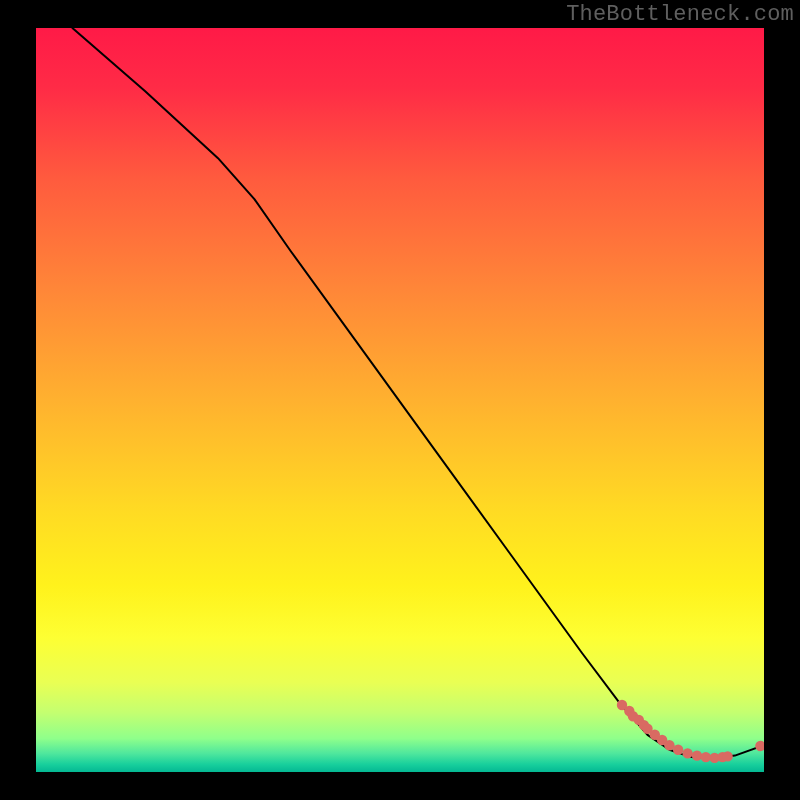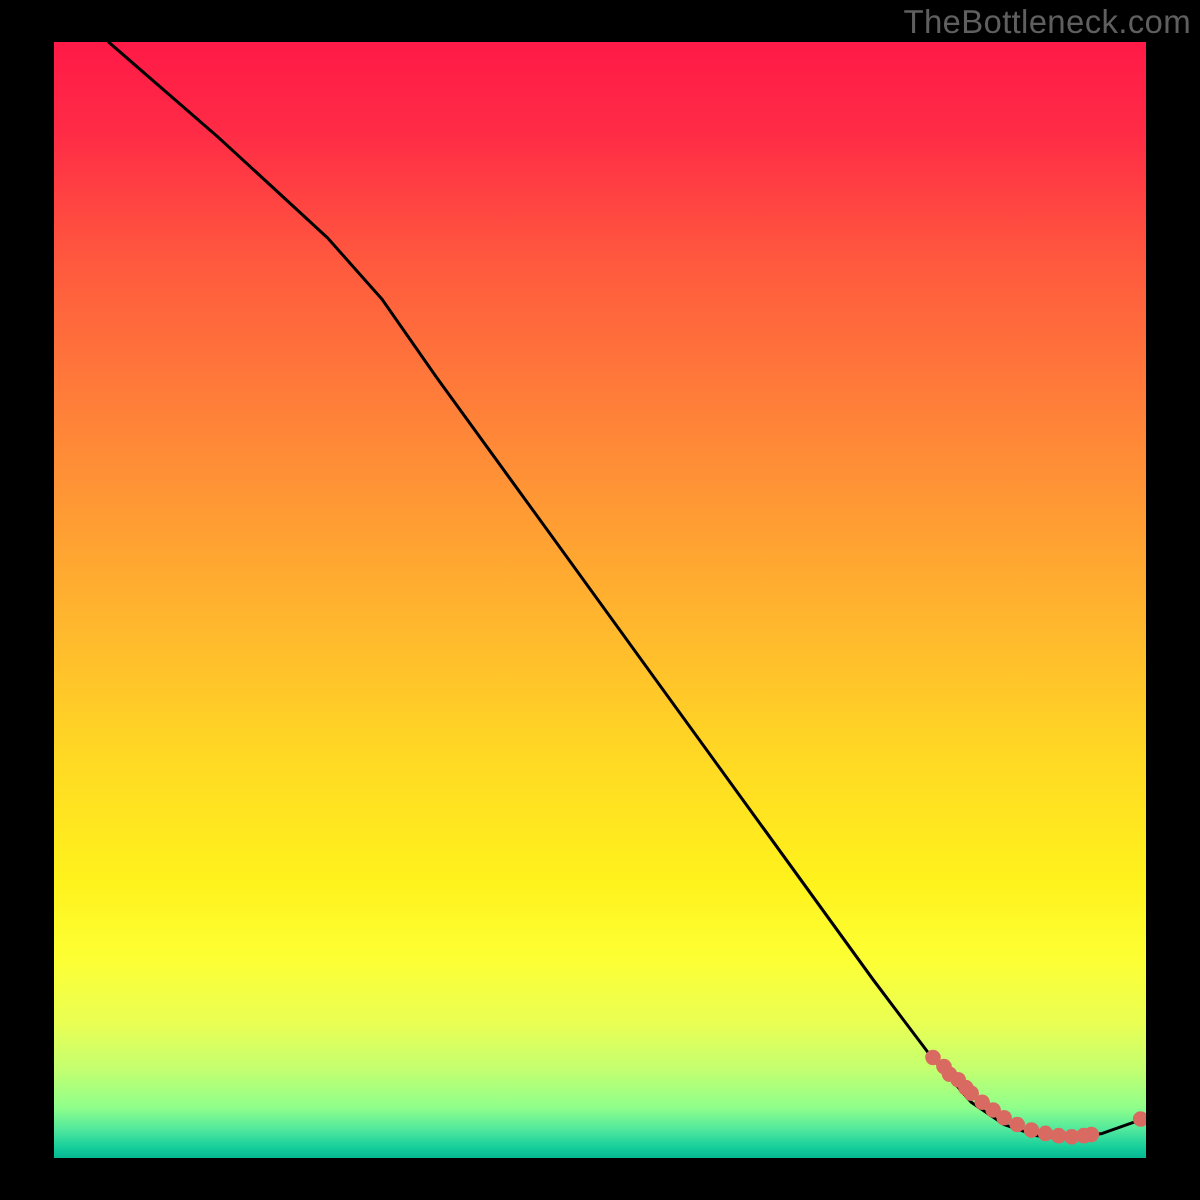--- a/index.html
+++ b/index.html
@@ -19,20 +19,21 @@
   }
   .watermark {
     position: absolute;
     top: 2px;
     right: 6px;
     color: #5f5f5f;
     font-size: 22px;
     font-weight: 500;
     letter-spacing: 0.2px;
     z-index: 10;
+    font-family: Liberation Mono, monospace;
   }
   .plot {
     position: absolute;
     left: 36px;
     top: 28px;
     width: 728px;
     height: 744px;
   }
   svg {
     display: block;

